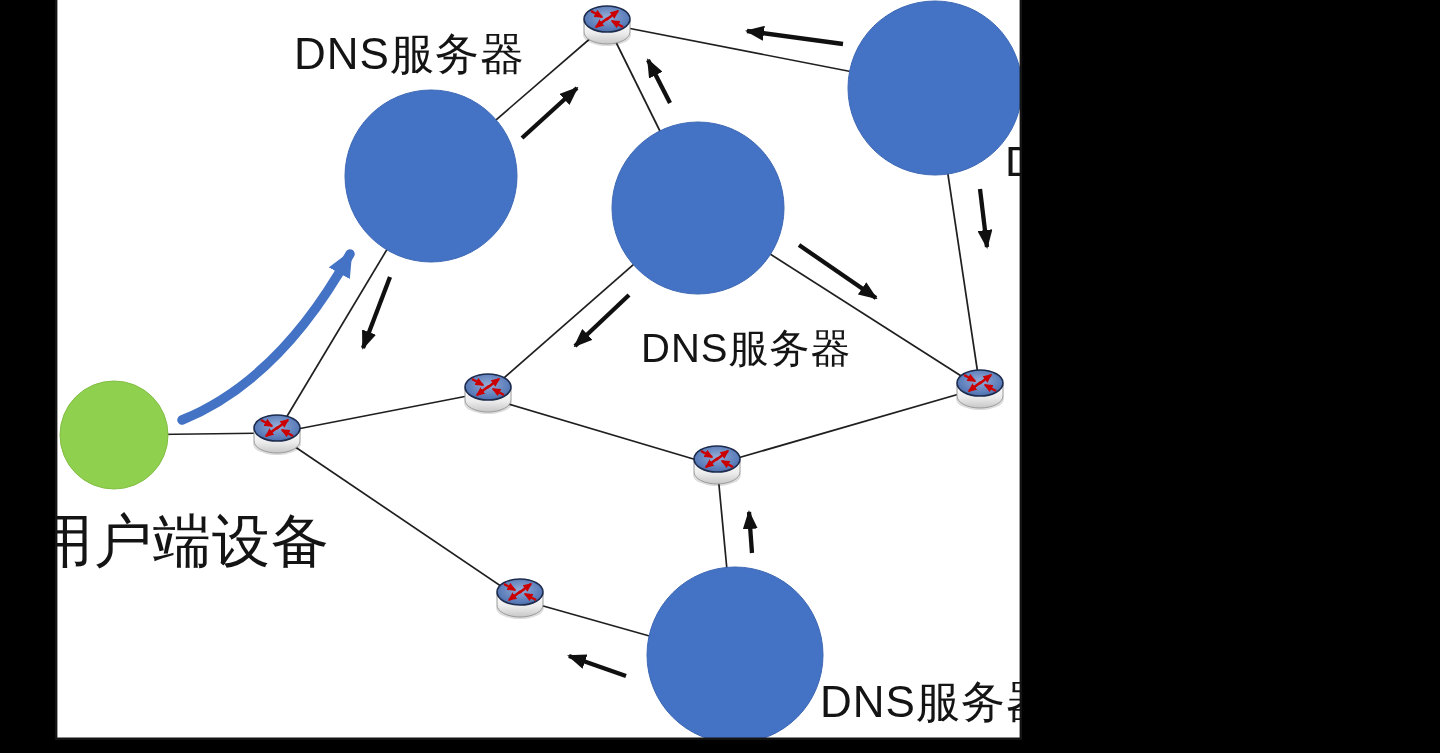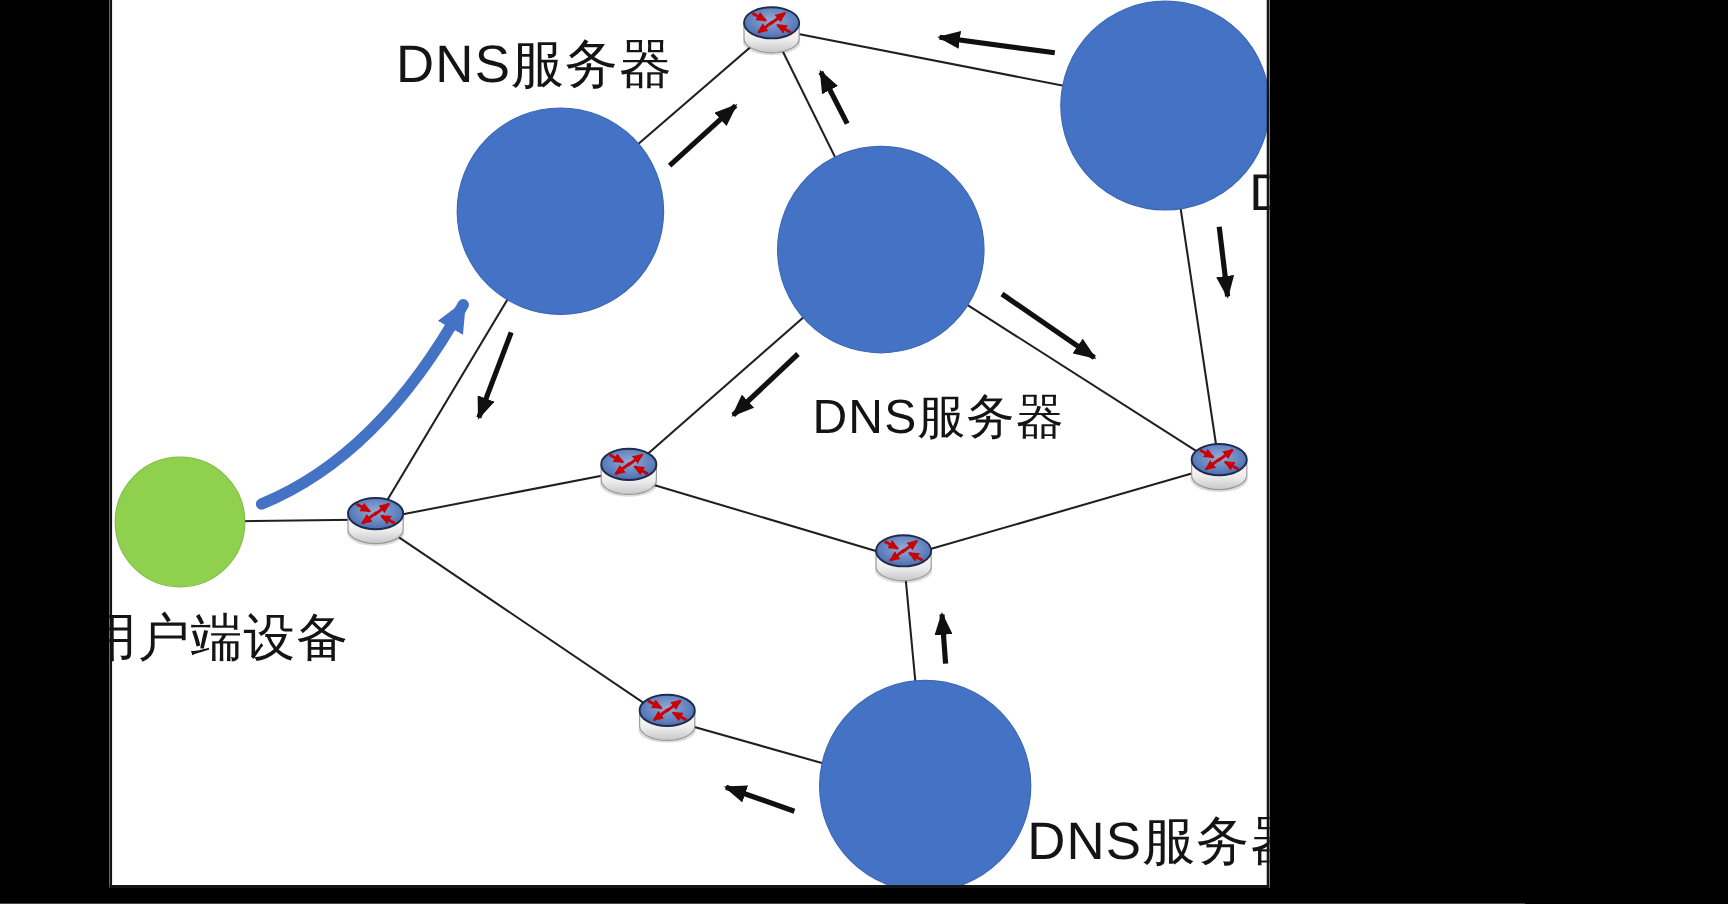--- a/index.html
+++ b/index.html
@@ -9,36 +9,35 @@
     position:relative;
     overflow:hidden;
     font-family:"Liberation Sans", sans-serif;
   }
   .frame{position:absolute;left:0;top:0;width:1440px;height:753px;background:#000;}
   .canvas{
     position:absolute;left:55px;top:0;
     width:967px;height:740px;
     background:#ffffff;
     overflow:hidden;
-    margin-left:36px;
   }
   .diagram-svg{position:absolute;left:0;top:0;}
   .lbl{
     position:absolute;
     color:#141414;
     line-height:1.06;
     white-space:nowrap;
     font-weight:400;
     letter-spacing:1px;
   }
   .lbl-dns-top{left:239px;top:31px;font-size:44px;}
   .lbl-dns-center{left:586px;top:327px;font-size:40px;}
   .lbl-dns-bottom{left:765px;top:679px;font-size:44px;}
   .lbl-dns-right-clip{left:950px;top:139px;font-size:43px;}
-  .lbl-client{left:-20px;top:510px;font-size:43px;}
+  .lbl-client{left:-20px;top:510px;font-size:58px;}
 </style>
 </head>
 <body>
 
 <div class="frame">
   <div class="canvas">
 
     <svg class="diagram-svg" width="967" height="740" viewBox="0 0 967 740">
       <defs>
         <linearGradient id="cylSide" x1="0" y1="0" x2="0" y2="1">

